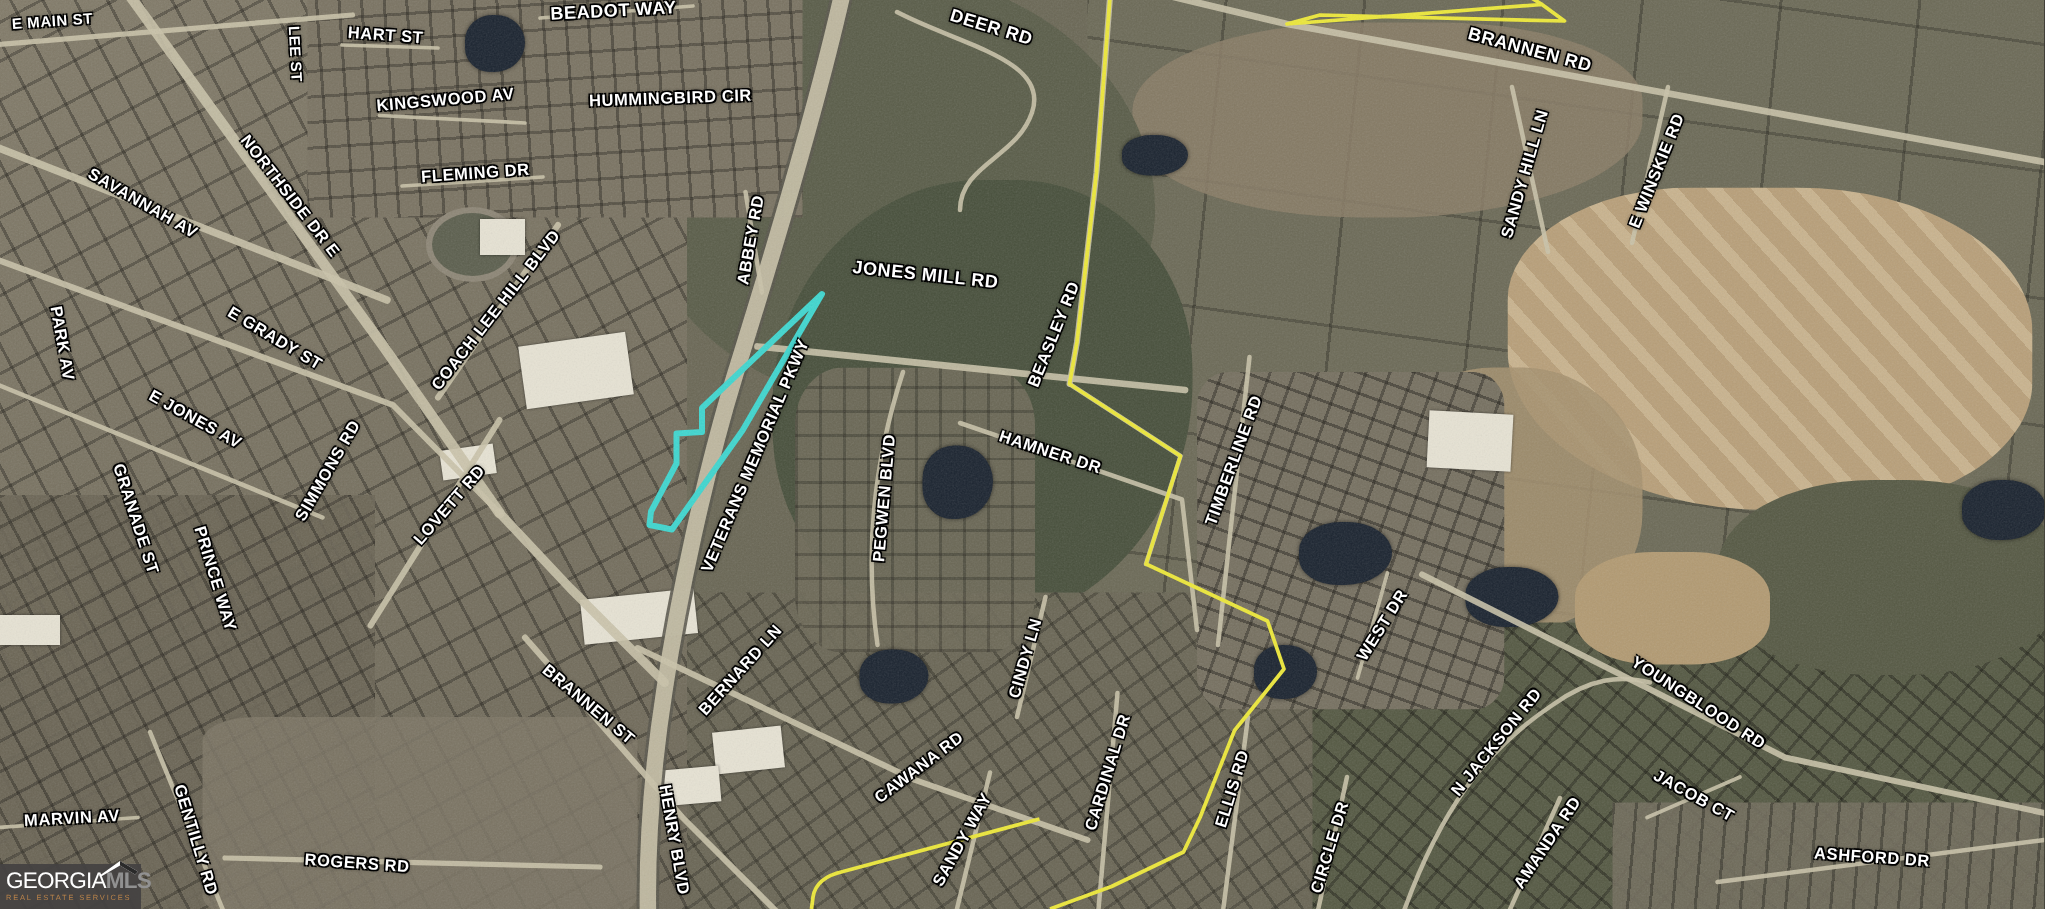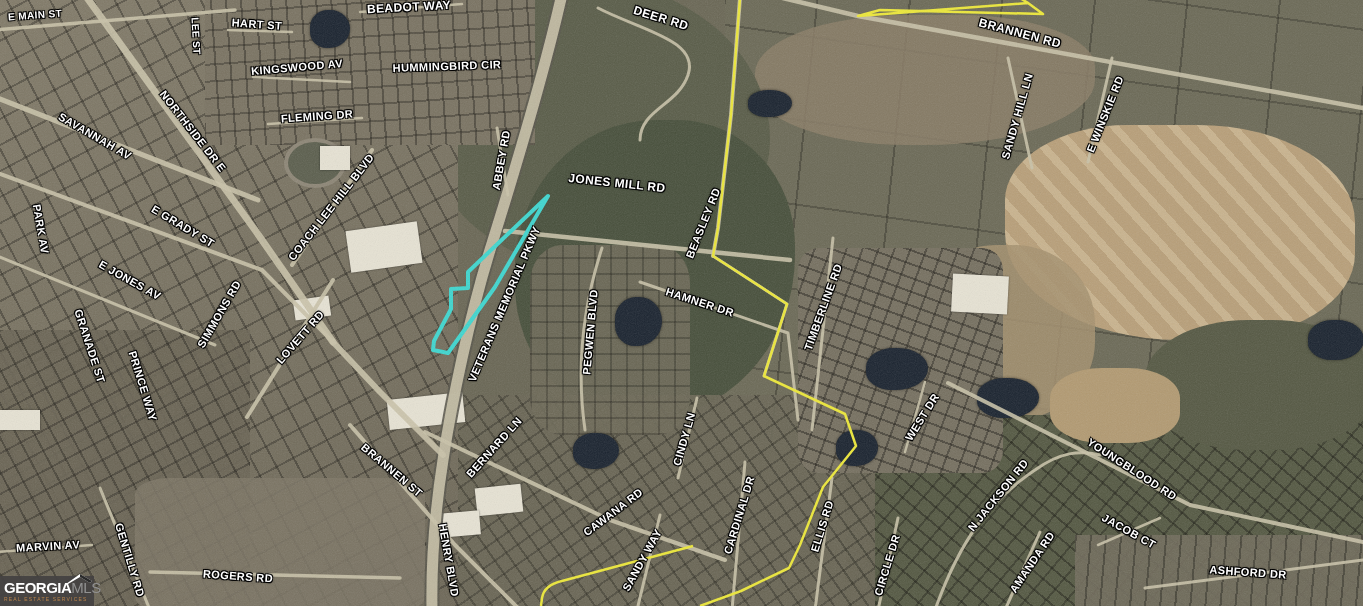--- a/index.html
+++ b/index.html
@@ -60,22 +60,22 @@
   svg.ov{position:absolute;left:0;top:0;z-index:5;}
   .lbl{
     position:absolute;z-index:8;color:#fff;font-weight:bold;white-space:nowrap;letter-spacing:.4px;
     text-shadow:-1px -1px 0 #000,1px -1px 0 #000,-1px 1px 0 #000,1px 1px 0 #000,0 0 3px #000;
   }
   .logo{
     position:absolute;left:0;bottom:0;z-index:10;width:94px;height:30px;background:rgba(68,66,66,.93);
     display:flex;flex-direction:column;justify-content:center;padding:1px 2px 1px 4px;box-sizing:border-box;
   }
   .logo-row{display:flex;align-items:baseline;line-height:1;position:relative;}
-  .logo-georgia{color:#fff;font-weight:bold;font-size:15px;letter-spacing:-.5px;font-family:"Liberation Sans",sans-serif;}
-  .logo-mls{color:#919191;font-weight:normal;font-size:15px;letter-spacing:-.5px;font-family:"Liberation Sans",sans-serif;position:relative;}
+  .logo-georgia{color:#fff;font-weight:normal;font-size:15px;letter-spacing:-.5px;font-family:"Liberation Sans",sans-serif;}
+  .logo-mls{color:#919191;font-weight:bold;font-size:15px;letter-spacing:-.5px;font-family:"Liberation Sans",sans-serif;position:relative;}
   .roof{position:absolute;left:62px;top:-6px;}
   .logo-tag{color:#b9834a;font-size:5px;letter-spacing:1.2px;margin-top:1px;font-family:"Liberation Sans",sans-serif;}
 </style>
 </head>
 <body>
 
 <div class="map">
 
   <div class="patch t-ne"></div>
   <div class="patch t-brownfield"></div>

